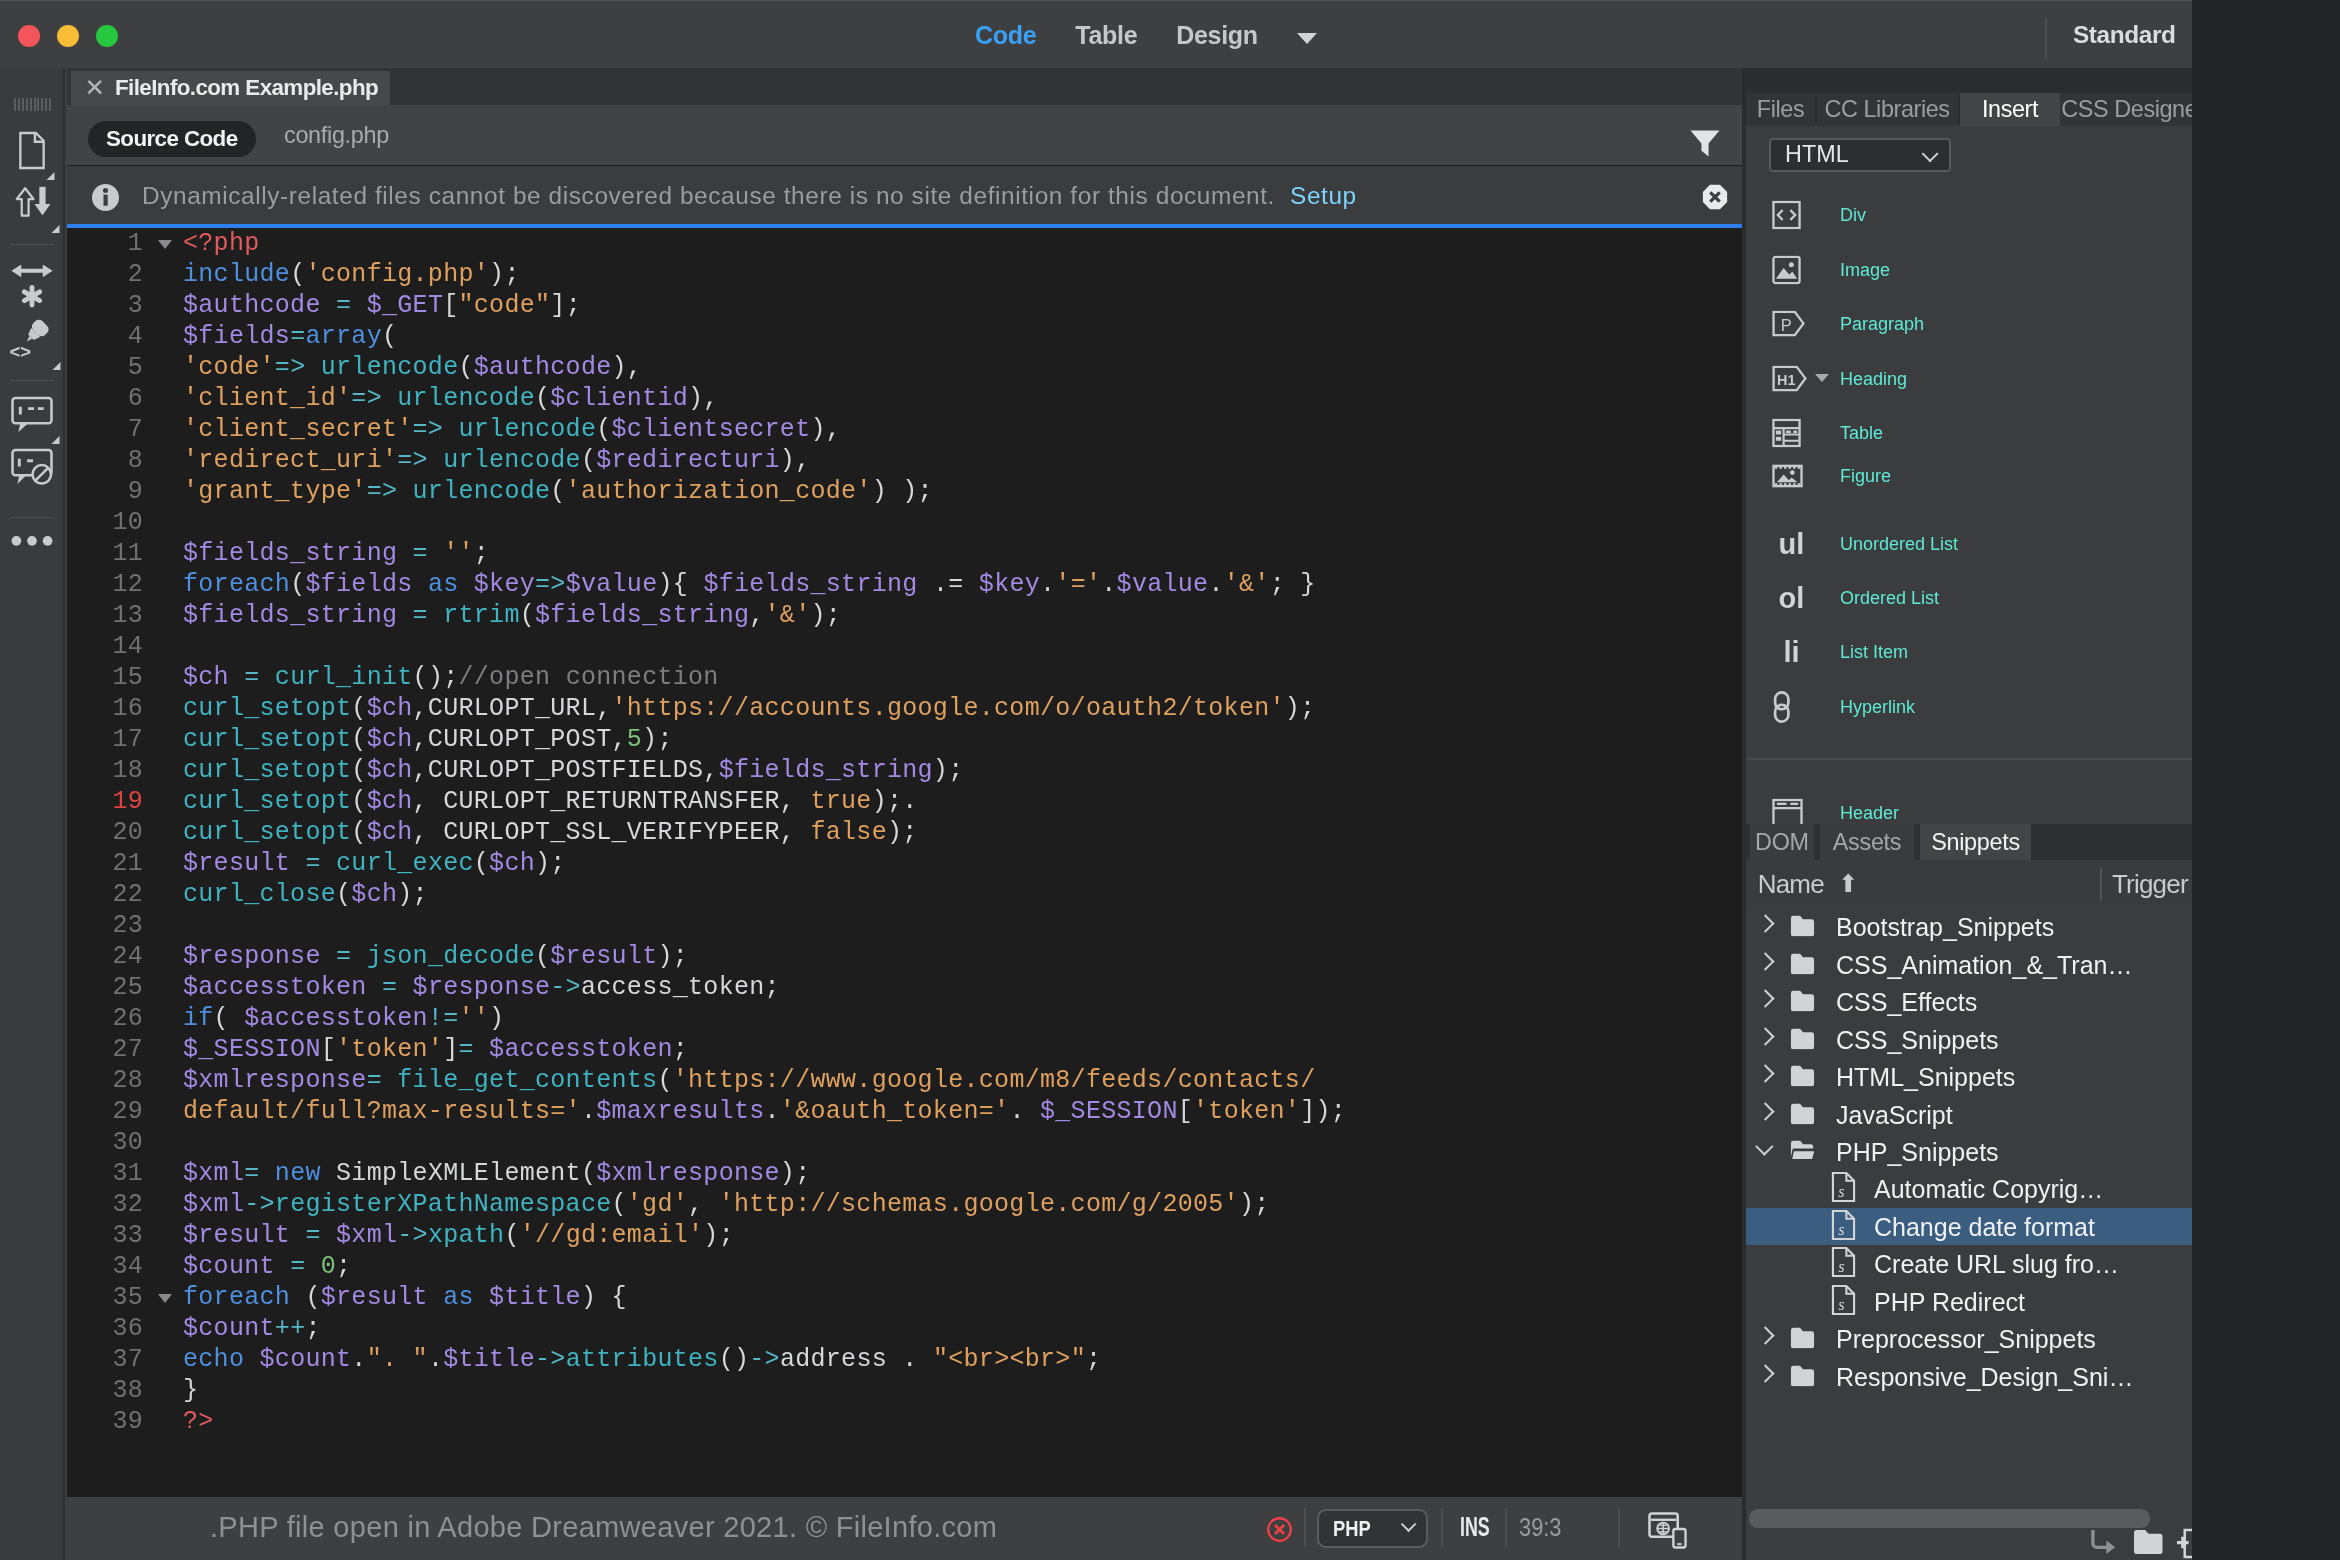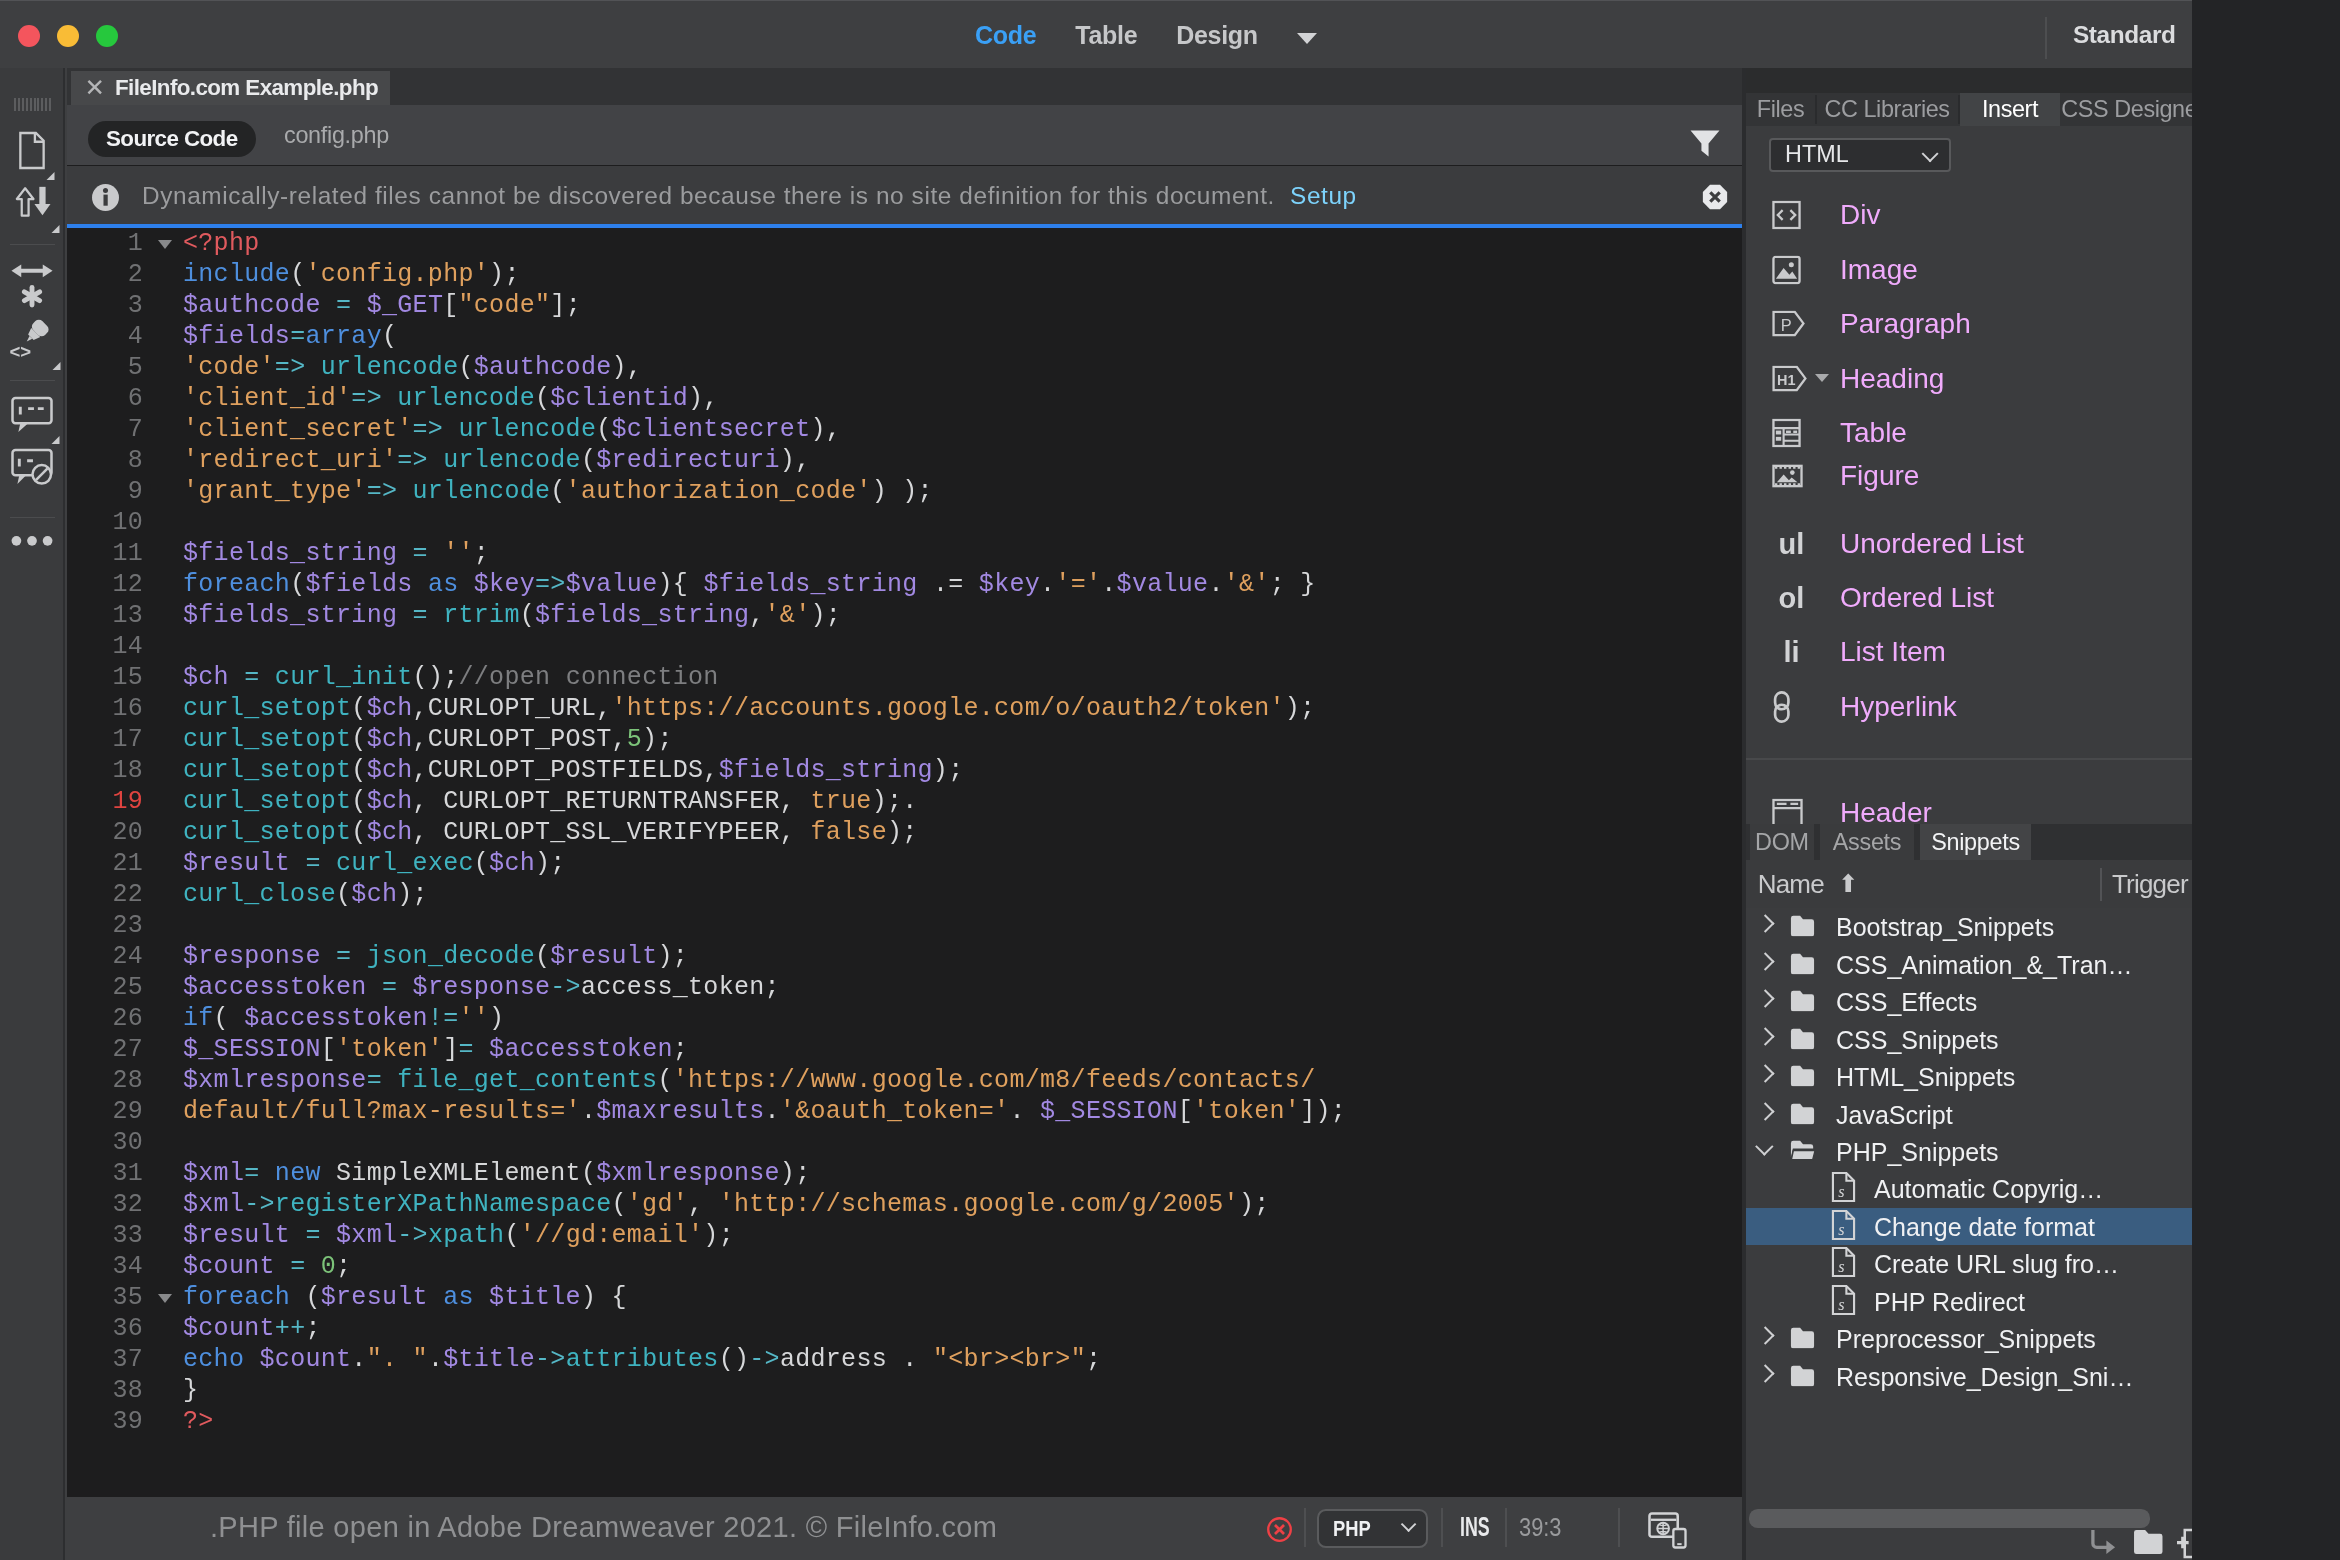--- a/index.html
+++ b/index.html
@@ -61,21 +61,21 @@
 .ptab{position:absolute;top:0;height:33px;display:flex;align-items:center;justify-content:center;color:#9c9da0;font-size:23.4px;letter-spacing:-0.4px;white-space:nowrap}
 .ptab.on{background:#424446;color:#ffffff}
 .ptsep{position:absolute;top:2px;height:29px;width:2px;background:#2a2b2d}
 #burger1{position:absolute;right:15.6px;top:3.9px;width:39px;height:25px}
 .blines{width:39px;height:25px;background:repeating-linear-gradient(180deg,#cfd0d2 0 3.9px,transparent 3.9px 9.3px)}
 #htmlsel{position:absolute;left:23.4px;top:70px;width:182px;height:34px;border:2px solid #58595b;border-radius:3.9px;background:#2d2e30;color:#e6e7e9;font-size:23.4px}
 #htmlsel span{position:absolute;left:13.7px;top:1px}
 #htmlsel .chev{position:absolute;right:13.7px;top:7.8px;width:11.7px;height:11.7px;border-left:2.9px solid #d2d3d5;border-bottom:2.9px solid #d2d3d5;transform:rotate(-45deg)}
 .pitem{position:absolute;left:0;width:100%;height:55px}
 .pico{position:absolute;left:26px;top:50%;transform:translateY(-50%);display:flex;align-items:center;justify-content:center}
-.plab{position:absolute;left:94px;top:50%;transform:translateY(-50%);color:#f0abfc;font-size:28px;letter-spacing:0;white-space:nowrap}
+.plab{position:absolute;left:94px;top:50%;transform:translateY(-50%);color:#5eead4;font-size:18px;letter-spacing:0;white-space:nowrap}
 .tg{color:#d2d3d5;font-weight:bold;font-size:29px;letter-spacing:0}
 .minidrop{position:absolute;left:69px;top:23.4px;width:0;height:0;border-left:7.8px solid transparent;border-right:7.8px solid transparent;border-top:8.8px solid #a9aaac}
 #psep{position:absolute;left:0;top:690px;width:100%;height:2px;background:#48494b}
 #vscroll{position:absolute;right:9.8px;top:113px;width:21.5px;height:176px;border-radius:10.7px;background:#58595b}
 #dstrip{position:absolute;left:0;top:756px;width:100%;height:36px;background:#2f3032}
 .dtab{position:absolute;top:0;height:36px;display:flex;align-items:center;justify-content:center;color:#a5a6a8;font-size:23.4px;background:#3a3b3d;letter-spacing:-0.3px;white-space:nowrap}
 .dtab.on{background:#434446;color:#f2f3f5}
 #burger2{position:absolute;right:15.6px;top:5.9px}
 #nhead{position:absolute;left:0;top:792px;width:100%;height:48px;background:#3a3b3d;color:#c9cacc;font-size:26px;letter-spacing:-0.8px;white-space:nowrap}
 #nhead .nm{position:absolute;left:11.7px;top:8.8px}

